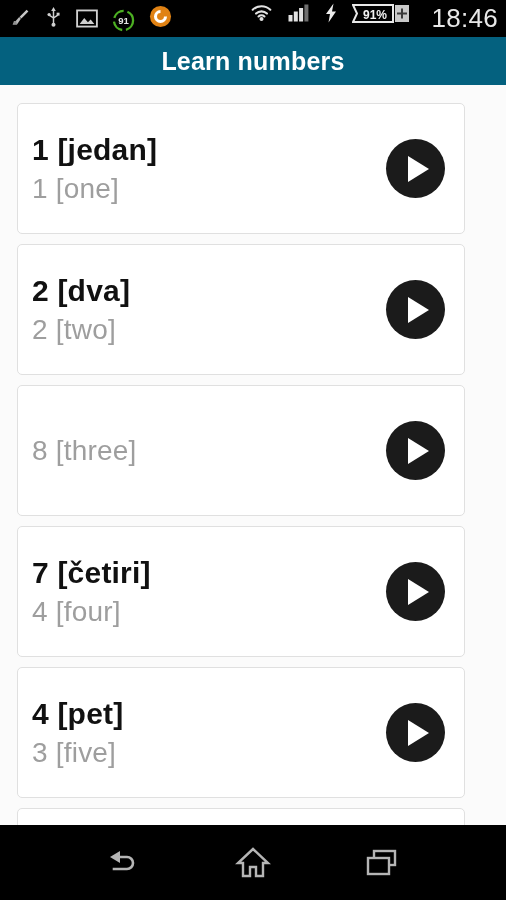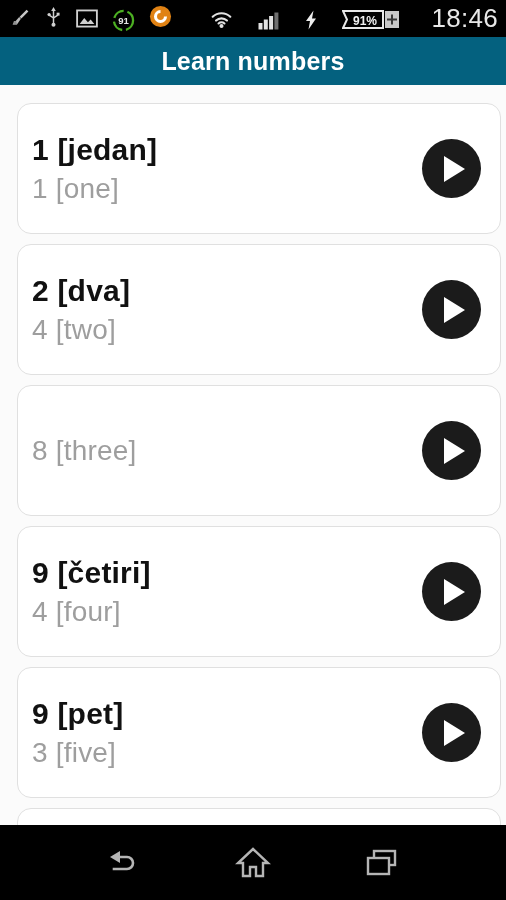--- a/index.html
+++ b/index.html
@@ -11,21 +11,21 @@
   }
   #app { position:relative; width:506px; height:900px; background:#fbfbfb; }
 
   
   .statusbar {
     position:absolute; top:0; left:0; width:506px; height:37px;
     background:#000000; display:flex; align-items:center;
     padding:0 8px 0 10px;
   }
   .sb-left { display:flex; align-items:flex-end; gap:14px; }
-  .sb-right { display:flex; align-items:flex-end; gap:25px; margin-left:auto; }
+  .sb-right { display:flex; align-items:flex-start; gap:15px; margin-left:auto; }
   .sb-clock {
     color:#e8e8e8; font-size:26px; letter-spacing:.3px;
     margin-left:6px; font-family:"Liberation Sans", sans-serif;
   }
   .sb-ico { display:block; }
   .batt-badge {
     position:relative; display:flex; align-items:center;
   }
 
   
@@ -36,22 +36,22 @@
   .titlebar h1 {
     color:#ffffff; font-size:25px; font-weight:bold; letter-spacing:.2px;
   }
 
   
   .list {
     position:absolute; top:97px; left:0; width:506px; height:728px;
     padding:6px 17px 0 17px; overflow:hidden;
   }
   .card {
-    position:relative; width:484px; height:131px;
-    background:#ffffff; border:1px solid #e0e0e0; border-radius:14px;
+    position:relative; width:448px; height:131px;
+    background:#ffffff; border:1px solid #e0e0e0; border-radius:5px;
     margin-bottom:10px; display:flex; align-items:center;
     padding:12px 14px;
   }
   .card-texts { display:flex; flex-direction:column; justify-content:center; gap:9px; flex:1; }
   .native {
     font-size:30px; font-weight:bold; color:#111111; line-height:1.05;
     letter-spacing:.2px; white-space:nowrap;
   }
   .translation {
     font-size:28px; color:#9e9e9e; line-height:1.05;
@@ -181,49 +181,49 @@
         <div class="translation">1 [one]</div>
       </div>
       <div class="play-btn">
           <div class="play-tri"></div>
         </div>
     </div>
 
     <div class="card">
       <div class="card-texts">
         <div class="native">2 [dva]</div>
-        <div class="translation">4 [two]</div>
+        <div class="translation">2 [two]</div>
       </div>
       <div class="play-btn">
           <div class="play-tri"></div>
         </div>
     </div>
 
     <div class="card">
       <div class="card-texts">
         <div class="translation">8 [three]</div>
       </div>
       <div class="play-btn">
           <div class="play-tri"></div>
         </div>
     </div>
 
     <div class="card">
       <div class="card-texts">
-        <div class="native">9 [četiri]</div>
+        <div class="native">7 [četiri]</div>
         <div class="translation">4 [four]</div>
       </div>
       <div class="play-btn">
           <div class="play-tri"></div>
         </div>
     </div>
 
     <div class="card">
       <div class="card-texts">
-        <div class="native">9 [pet]</div>
+        <div class="native">4 [pet]</div>
         <div class="translation">3 [five]</div>
       </div>
       <div class="play-btn">
           <div class="play-tri"></div>
         </div>
     </div>
 
     <div class="card">
       
     </div>

